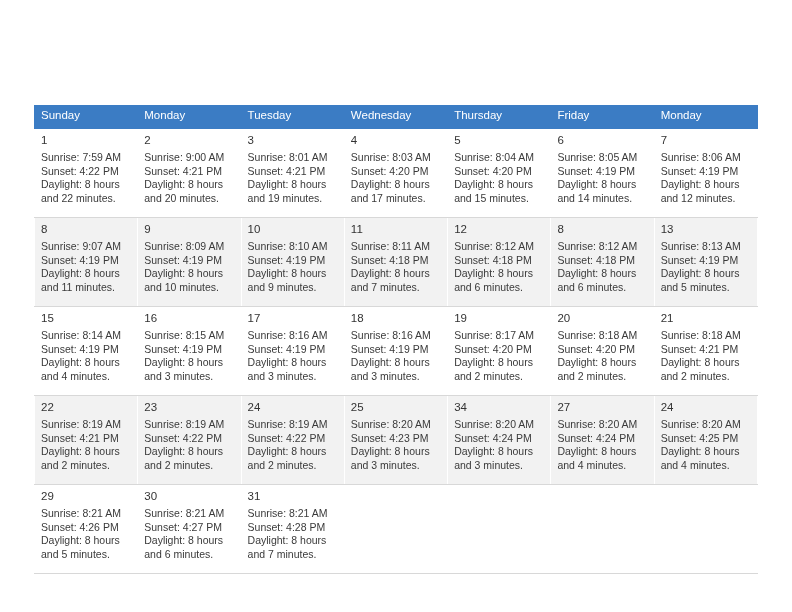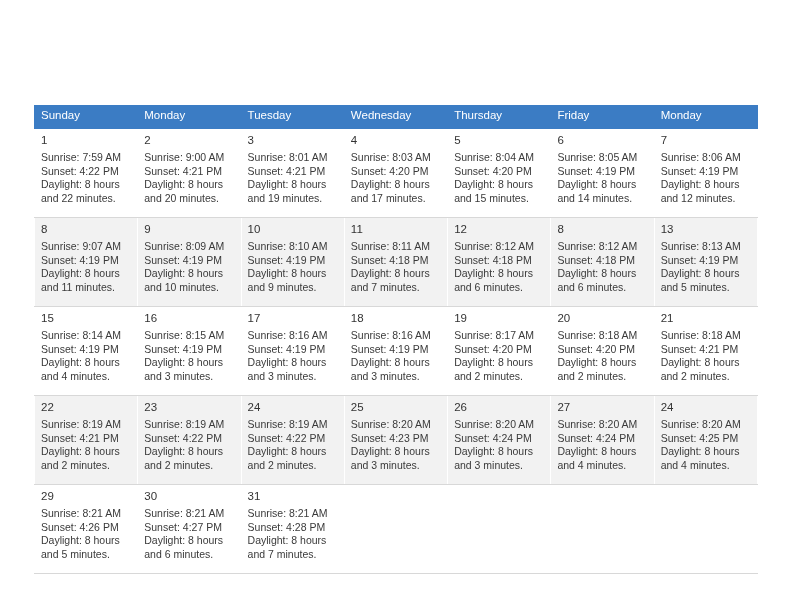--- a/index.html
+++ b/index.html
@@ -376,21 +376,21 @@
             <div class="cell-inner">
           <div class="daynum">25</div>
           <div class="detail">Sunrise: 8:20 AM</div>
           <div class="detail">Sunset: 4:23 PM</div>
           <div class="detail">Daylight: 8 hours</div>
           <div class="detail">and 3 minutes.</div>
         </div>
           </td>
         <td>
             <div class="cell-inner">
-          <div class="daynum">26</div>
+          <div class="daynum">34</div>
           <div class="detail">Sunrise: 8:20 AM</div>
           <div class="detail">Sunset: 4:24 PM</div>
           <div class="detail">Daylight: 8 hours</div>
           <div class="detail">and 3 minutes.</div>
         </div>
           </td>
         <td>
             <div class="cell-inner">
           <div class="daynum">27</div>
           <div class="detail">Sunrise: 8:20 AM</div>

